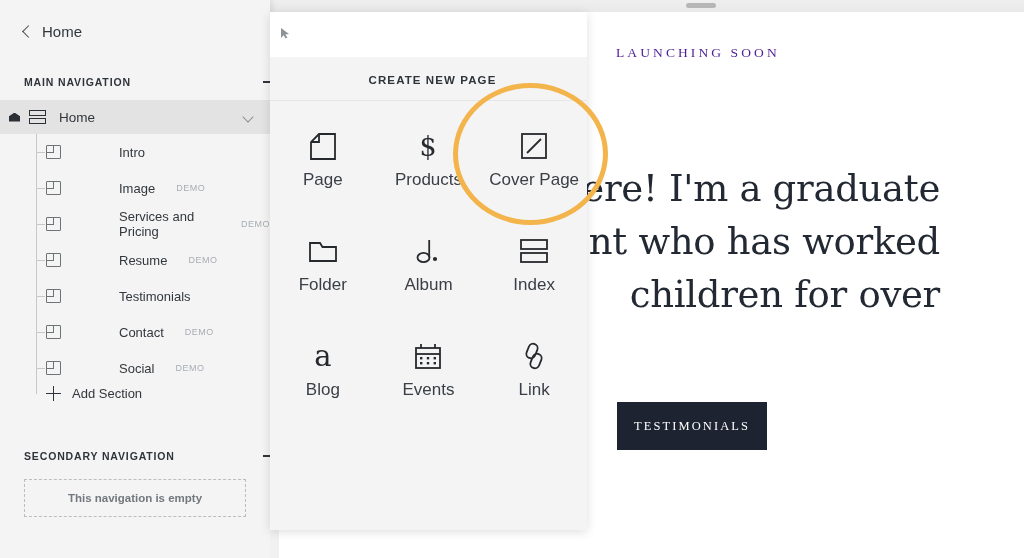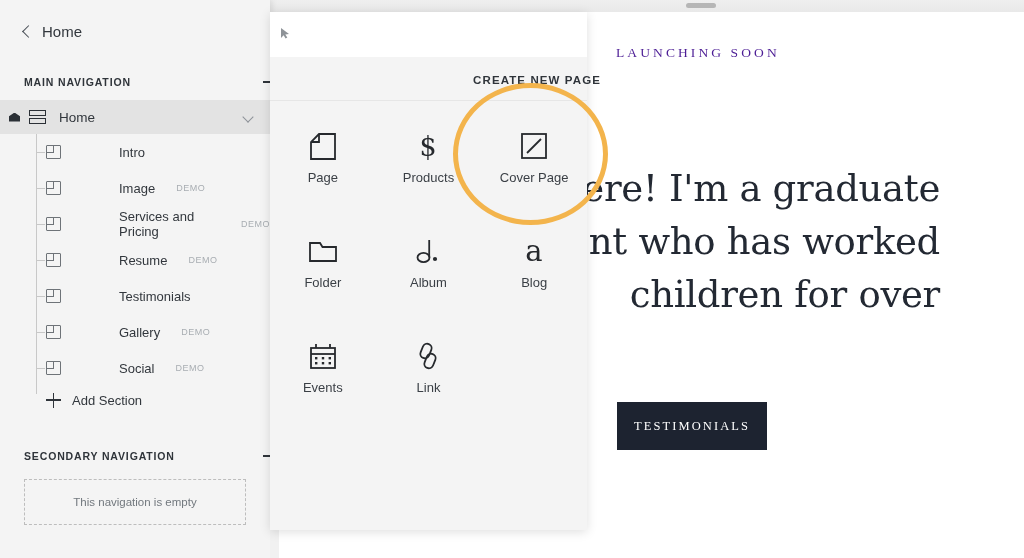--- a/index.html
+++ b/index.html
@@ -153,58 +153,58 @@
   .pg-label {
     margin-left: 71px; font-size: 13px; color: #32373d;
   }
   .demo {
     margin-left: 21px; font-size: 9px; letter-spacing: 0.5px;
     color: #a8adb2;
   }
 
   .add-row {
     position: absolute; left: 0; top: 386px; width: 214px; height: 28px;
-    display: flex; align-items: center; cursor: pointer;
+    display: flex; align-items: flex-start; cursor: pointer;
   }
   .add-plus {
     position: relative; width: 15px; height: 15px; margin-left: 46px;
   }
   .add-plus::before, .add-plus::after {
     content: ""; position: absolute; background: #2f343a;
   }
   .add-plus::before { left: 0; top: 6.6px; width: 15px; height: 1.8px; }
   .add-plus::after { top: 0; left: 6.6px; height: 15px; width: 1.8px; }
   .add-label { margin-left: 11px; font-size: 13px; color: #32373d; }
 
   .empty-box {
     position: absolute; left: 24px; top: 479px;
-    width: 222px; height: 46px;
+    width: 222px; height: 38px;
     border: 1px dashed #bdbdbd;
     display: flex; align-items: center; justify-content: center;
-    font-size: 11.5px; color: #72787e;
+    font-size: 11.5px; color: #72787e; font-weight: bold;
   }
 
   
   .panel {
     position: absolute; left: 270px; top: 12px;
     width: 317px; height: 518px;
     background: #f4f4f4;
     box-shadow: 0 2px 10px rgba(0,0,0,0.13);
   }
   .panel-white {
     position: absolute; left: 0; top: 0; width: 317px; height: 45px;
     background: #ffffff;
   }
   .cursor-arrow {
     position: absolute; left: 10px; top: 15px;
     width: 11px; height: 12px;
   }
   .panel-title {
-    position: absolute; left: 14px; top: 62px; width: 317px;
-    text-align: right;
+    position: absolute; left: 4px; top: 62px; width: 317px;
+    text-align: center;
     font-size: 11.5px; font-weight: bold; letter-spacing: 1.1px;
     color: #2f343a;
   }
   .panel-sep {
     position: absolute; left: 0; top: 88px; width: 317px; height: 1px;
     background: #e6e6e6;
   }
   .grid {
     position: absolute; left: 0; top: 100px; width: 317px;
     display: grid;
@@ -214,21 +214,21 @@
   .tile {
     height: 84px;
     display: flex; flex-direction: column; align-items: center;
     justify-content: flex-start; cursor: pointer;
     padding-top: 14px;
   }
   .tile-ico {
     height: 40px; width: 40px;
     display: flex; align-items: center; justify-content: center;
   }
-  .tile-label { font-size: 13px; color: #3a3f45; margin-top: 4px; }
+  .tile-label { font-size: 17px; color: #3a3f45; margin-top: 4px; }
 
   .highlight {
     position: absolute; left: 453px; top: 83px;
     width: 155px; height: 142px;
     border: 5px solid #f3b44c;
     border-radius: 50%;
     pointer-events: none;
   }
 
   .strip-below {
@@ -306,21 +306,21 @@
       </div>
       <div class="page-row">
         <span class="elbow"></span>
         <span class="pg-ico"></span>
         <span class="pg-label">Testimonials</span>
         <span class="demo"></span>
       </div>
       <div class="page-row">
         <span class="elbow"></span>
         <span class="pg-ico"></span>
-        <span class="pg-label">Gallery</span>
+        <span class="pg-label">Contact</span>
         <span class="demo">DEMO</span>
       </div>
       <div class="page-row">
         <span class="elbow"></span>
         <span class="pg-ico"></span>
         <span class="pg-label">Social</span>
         <span class="demo">DEMO</span>
       </div>
     </div>
 
@@ -392,20 +392,29 @@
         <span class="tile-ico">
           <svg width="26" height="28" viewBox="0 0 26 28">
             <ellipse cx="8.5" cy="20.5" rx="6" ry="4.6" fill="none" stroke="#26292d" stroke-width="1.8"></ellipse>
             <line x1="14.2" y1="20.5" x2="14.2" y2="3" stroke="#26292d" stroke-width="1.8"></line>
             <circle cx="20" cy="22" r="2.1" fill="#26292d"></circle>
           </svg>
         </span>
         <span class="tile-label">Album</span>
       </div>
 
+      <div class="tile">
+        <span class="tile-ico">
+          <svg width="28" height="24" viewBox="0 0 28 24">
+            <rect x="1" y="1" width="26" height="9" fill="none" stroke="#26292d" stroke-width="1.8"></rect>
+            <rect x="1" y="14" width="26" height="9" fill="none" stroke="#26292d" stroke-width="1.8"></rect>
+          </svg>
+        </span>
+        <span class="tile-label">Index</span>
+      </div>
 
       <div class="tile">
         <span class="tile-ico">
           <svg width="26" height="30" viewBox="0 0 26 30">
             <text x="13" y="25" font-family="DejaVu Serif, serif" font-size="29" text-anchor="middle" fill="#26292d">a</text>
           </svg>
         </span>
         <span class="tile-label">Blog</span>
       </div>
 

